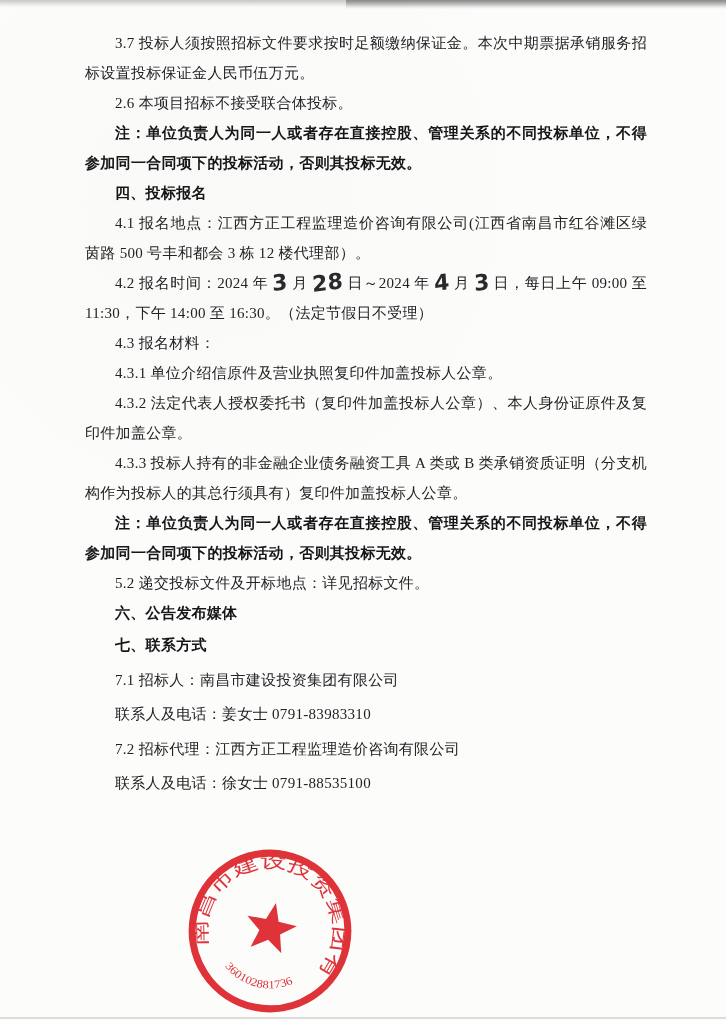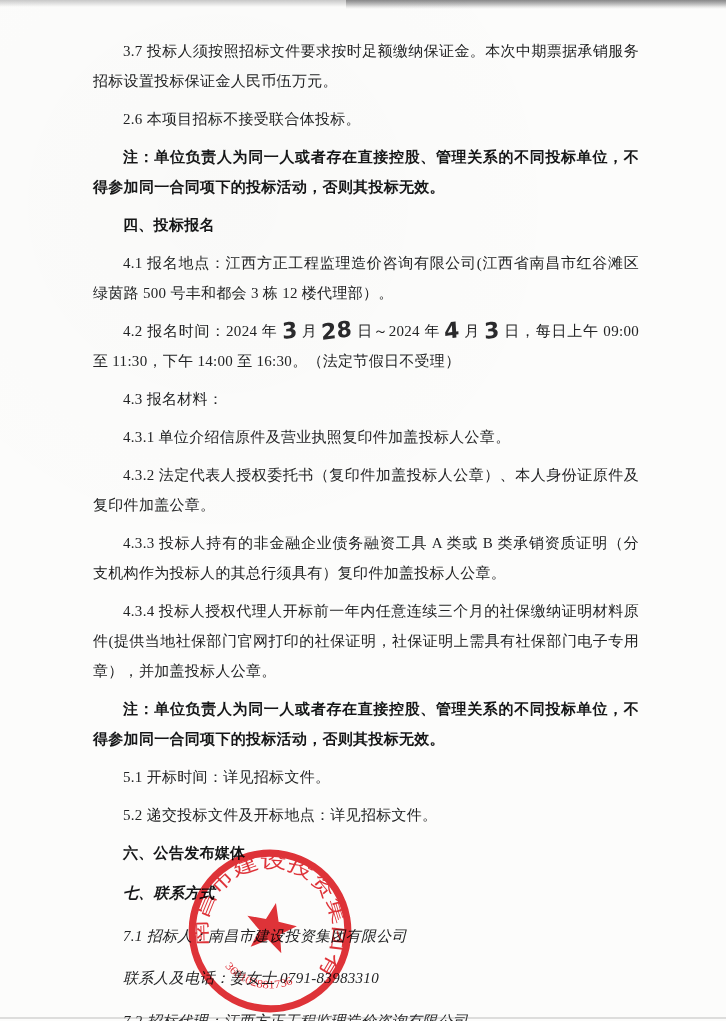--- a/index.html
+++ b/index.html
@@ -22,26 +22,26 @@
     background:linear-gradient(to bottom, rgba(60,60,62,0.45), rgba(60,60,62,0));
   }
   .edge-bottom{
     position:absolute;bottom:2px;left:0;right:0;height:2px;
     background:rgba(140,140,140,0.28);
   }
   .doc{
     position:absolute;left:85px;top:28px;width:562px;
   }
   .para{
-    margin:8px;font-size:15px;line-height:30px;
+    margin:0;font-size:15px;line-height:30px;
     text-align:justify;text-indent:2em;letter-spacing:0.3px;
     word-break:break-all;
   }
   .b{font-weight:bold;color:#151617;}
-  .contact .para{line-height:34.5px;font-style:italic;}
+  .contact .para{line-height:34.5px;}
   .hw{
     display:inline-block;font-family:"DejaVu Sans",sans-serif;
     font-size:22px;line-height:1;font-weight:600;
     transform:rotate(-7deg) skewX(-4deg);
     margin:0 4px;position:relative;top:2px;color:#2a2a2c;
     text-indent:0;
   }
   .stamp{
     position:absolute;left:184px;top:845px;width:172px;height:172px;
     transform:rotate(12deg);
@@ -63,24 +63,22 @@
     <p class="para">2.6 本项目招标不接受联合体投标。</p>
     <p class="para b">注：单位负责人为同一人或者存在直接控股、管理关系的不同投标单位，不得参加同一合同项下的投标活动，否则其投标无效。</p>
 
     <p class="para b">四、投标报名</p>
     <p class="para">4.1 报名地点：江西方正工程监理造价咨询有限公司(江西省南昌市红谷滩区绿茵路 500 号丰和都会 3 栋 12 楼代理部）。</p>
     <p class="para"><span>4.2 报名时间：2024 年</span><span class="hw">3</span><span>月</span><span class="hw">28</span><span>日～2024 年</span><span class="hw">4</span><span>月</span><span class="hw">3</span><span>日，每日上午 09:00 至 11:30，下午 14:00 至 16:30。（法定节假日不受理）</span></p>
     <p class="para">4.3  报名材料：</p>
     <p class="para">4.3.1 单位介绍信原件及营业执照复印件加盖投标人公章。</p>
     <p class="para">4.3.2 法定代表人授权委托书（复印件加盖投标人公章）、本人身份证原件及复印件加盖公章。</p>
     <p class="para">4.3.3 投标人持有的非金融企业债务融资工具 A 类或 B 类承销资质证明（分支机构作为投标人的其总行须具有）复印件加盖投标人公章。</p>
-    <p class="para">4.3.4 投标人授权代理人开标前一年内任意连续三个月的社保缴纳证明材料原件(提供当地社保部门官网打印的社保证明，社保证明上需具有社保部门电子专用章），并加盖投标人公章。</p>
     <p class="para b">注：单位负责人为同一人或者存在直接控股、管理关系的不同投标单位，不得参加同一合同项下的投标活动，否则其投标无效。</p>
 
-    <p class="para">5.1 开标时间：详见招标文件。</p>
     <p class="para">5.2 递交投标文件及开标地点：详见招标文件。</p>
 
     <p class="para b">六、公告发布媒体</p>
 
     <div class="contact">
       <p class="para b">七、联系方式</p>
       <p class="para">7.1 招标人：南昌市建设投资集团有限公司</p>
       <p class="para">联系人及电话：姜女士 0791-83983310</p>
       <p class="para">7.2 招标代理：江西方正工程监理造价咨询有限公司</p>
       <p class="para">联系人及电话：徐女士 0791-88535100</p>

